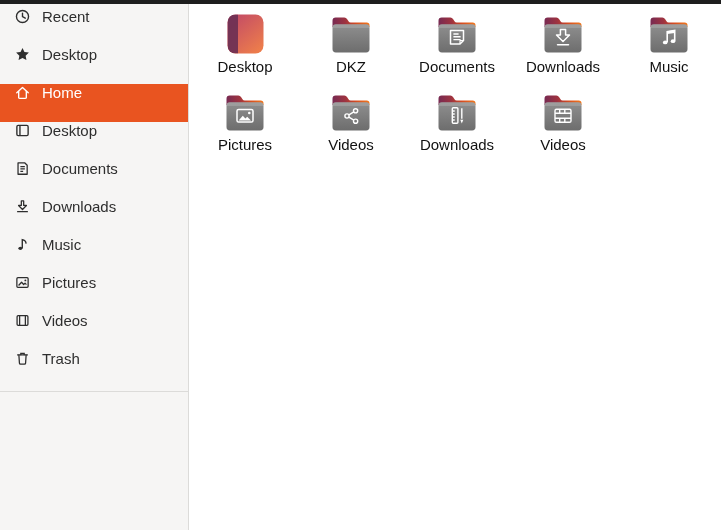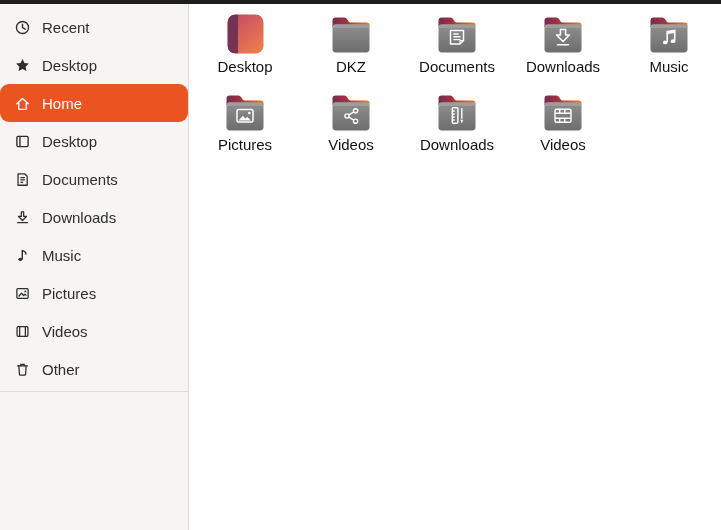--- a/index.html
+++ b/index.html
@@ -11,27 +11,27 @@
   .window{position:relative;width:721px;height:530px;background:var(--main-bg,#fff);overflow:hidden;}
   .topbar{position:absolute;top:0;left:0;right:0;height:4px;background:var(--topbar,#1e1e1e);}
   .sidebar{
     position:absolute;top:4px;left:0;bottom:0;width:189px;box-sizing:border-box;
     background:var(--sidebar-bg,#f6f5f4);
     border-right:1px solid var(--sidebar-border,#dcdbd9);
     padding-top:4px;display:flex;flex-direction:column;
   }
   .side-list{list-style:none;margin:0;padding:0;}
   .side-item{
-    height:38px;display:flex;align-items:center;gap:11px;
+    height:38px;display:flex;align-items:flex-start;gap:11px;
     padding:0 8px 0 14px;font-size:15px;color:var(--sidebar-text,#2e2e2e);
     cursor:pointer;user-select:none;
   }
   .side-item .side-icon{width:17px;height:17px;flex:none;display:flex;align-items:center;justify-content:center;}
   .side-item .side-icon svg{width:17px;height:17px;display:block;}
-  .side-item.selected{background:var(--accent,#E95420);color:var(--accent-text,#fff);border-radius:9px;}
+  .side-item.selected{background:var(--accent,#E95420);color:var(--accent-text,#fff);}
   .divider{height:1px;background:var(--sidebar-border,#dcdbd9);margin:3px 0 2px;}
   .main{
     position:absolute;top:4px;left:190px;right:0;bottom:0;box-sizing:border-box;
     background:var(--main-bg,#fff);padding:6px 0 0 2px;
   }
   .grid{display:grid;grid-template-columns:repeat(5,106px);grid-auto-rows:78px;}
   .file-item{
     display:flex;flex-direction:column;align-items:center;justify-content:flex-start;
     cursor:pointer;user-select:none;
   }
@@ -142,21 +142,21 @@
         </li>
 
         <li class="side-item">
           <span class="side-icon">
             <svg viewBox="0 0 16 16" fill="none" stroke="currentColor" stroke-width="1.2" stroke-linecap="round">
               <path d="M3.4 4.6 h9.2"></path>
               <path d="M6.4 4.4 v-1.2 h3.2 v1.2"></path>
               <path d="M4.6 4.8 l.5 7.5 a1 1 0 0 0 1 .9 h3.8 a1 1 0 0 0 1 -.9 l.5-7.5"></path>
             </svg>
           </span>
-          <span class="side-label">Other</span>
+          <span class="side-label">Trash</span>
         </li>
       </ul>
     <div class="divider"></div>
   </nav>
 
   <main class="main">
     <div class="grid">
 
         <div class="file-item">
           <span class="file-icon">

